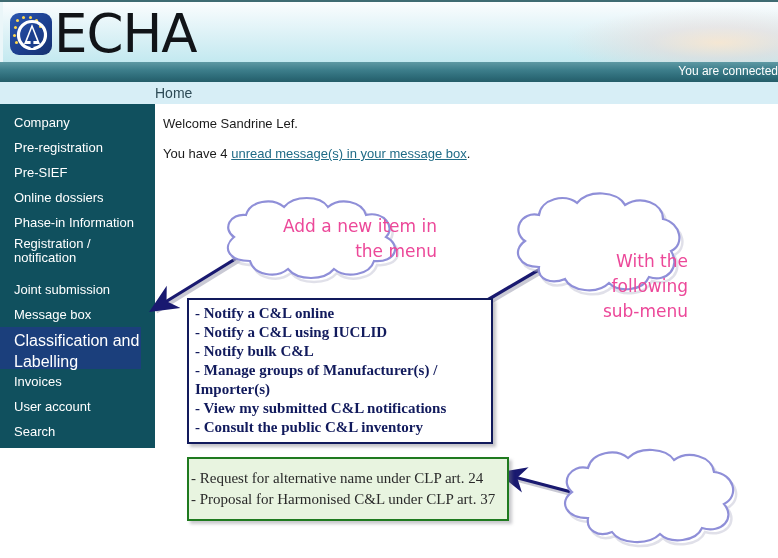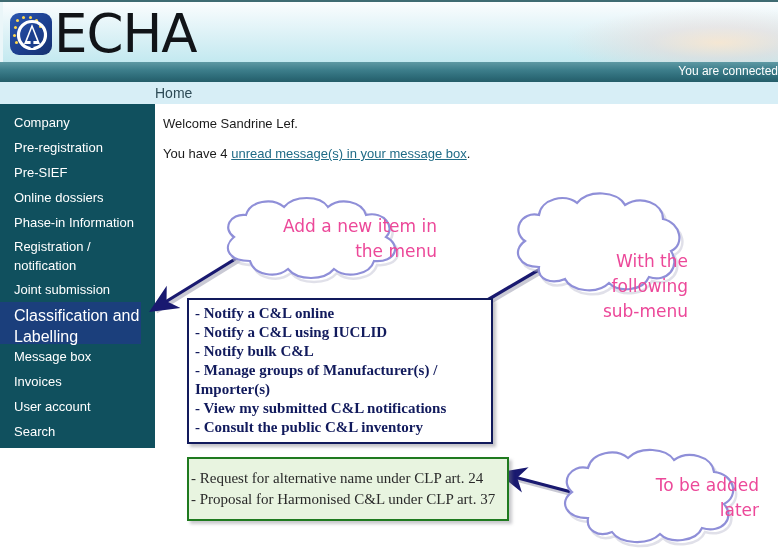--- a/index.html
+++ b/index.html
@@ -115,21 +115,21 @@
   .nav-item {
     color: #ffffff;
     font-size: 13px;
     padding: 0 0 0 14px;
     height: 25px;
     line-height: 25px;
     white-space: nowrap;
   }
   .nav-item.two-line {
     height: 40px;
-    line-height: 19px;
+    line-height: 14px;
     padding-top: 2px;
     white-space: normal;
     width: 120px;
   }
   .nav-item.active {
     background: #1b3f7c;
     font-size: 16px;
     height: 42px;
     line-height: 21px;
     padding-top: 3px;
@@ -263,22 +263,22 @@
 
 <div id="sidebar">
   <div style="height:6px"></div>
   <div class="nav-item">Company</div>
   <div class="nav-item">Pre-registration</div>
   <div class="nav-item">Pre-SIEF</div>
   <div class="nav-item">Online dossiers</div>
   <div class="nav-item">Phase-in Information</div>
   <div class="nav-item two-line">Registration / notification</div>
   <div class="nav-item">Joint submission</div>
+  <div class="nav-item">Message box</div>
   <div class="nav-item active">Classification and Labelling</div>
-  <div class="nav-item">Message box</div>
   <div class="nav-item">Invoices</div>
   <div class="nav-item">User account</div>
   <div class="nav-item">Search</div>
 </div>
 
 <div id="main">
   <div id="welcome">Welcome Sandrine Lef.</div>
   <div id="msgline"><span>You have 4 </span><a href="#">unread message(s) in your message box</a><span>.</span></div>
 </div>
 
@@ -354,15 +354,13 @@
       <path d="M34,72 C12,72 4,56 18,46 C6,36 16,18 34,22 C38,6 62,2 74,12
                C86,0 112,2 120,14 C134,4 158,10 160,26 C180,28 186,50 170,58
                C182,72 168,88 148,82 C142,96 116,98 106,88
                C94,100 66,98 58,86 C44,92 32,84 34,72 Z" fill="#ffffff" stroke="#c8c8d8" stroke-width="2.5" opacity="0.55" transform="translate(3,4)"></path>
       <path d="M34,72 C12,72 4,56 18,46 C6,36 16,18 34,22 C38,6 62,2 74,12
                C86,0 112,2 120,14 C134,4 158,10 160,26 C180,28 186,50 170,58
                C182,72 168,88 148,82 C142,96 116,98 106,88
                C94,100 66,98 58,86 C44,92 32,84 34,72 Z" fill="#ffffff" stroke="#8f8fd8" stroke-width="2.2"></path>
     </g>
   </svg>
-  <div class="cloud-text" style="top:30px; left:8px; width:200px;">To be added
-later</div>
 </div>
 
 </body></html>

